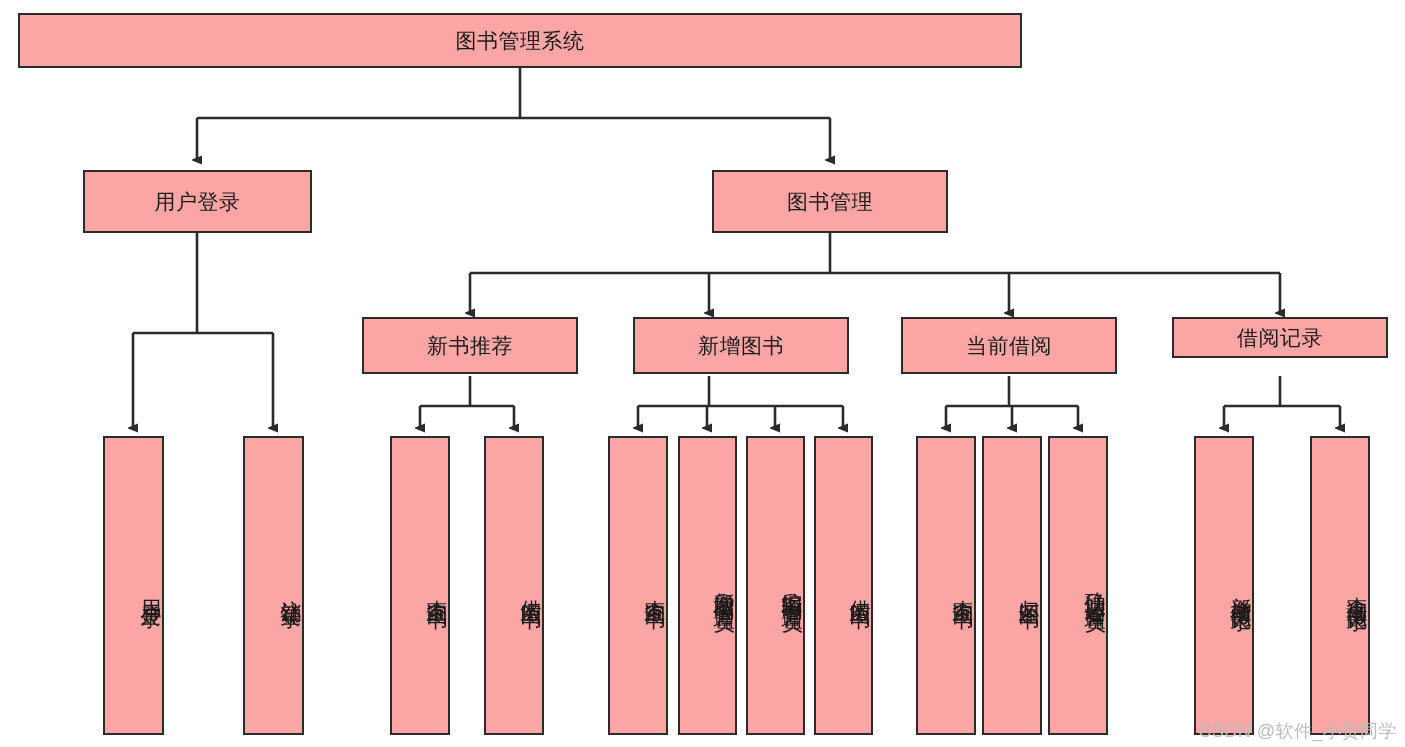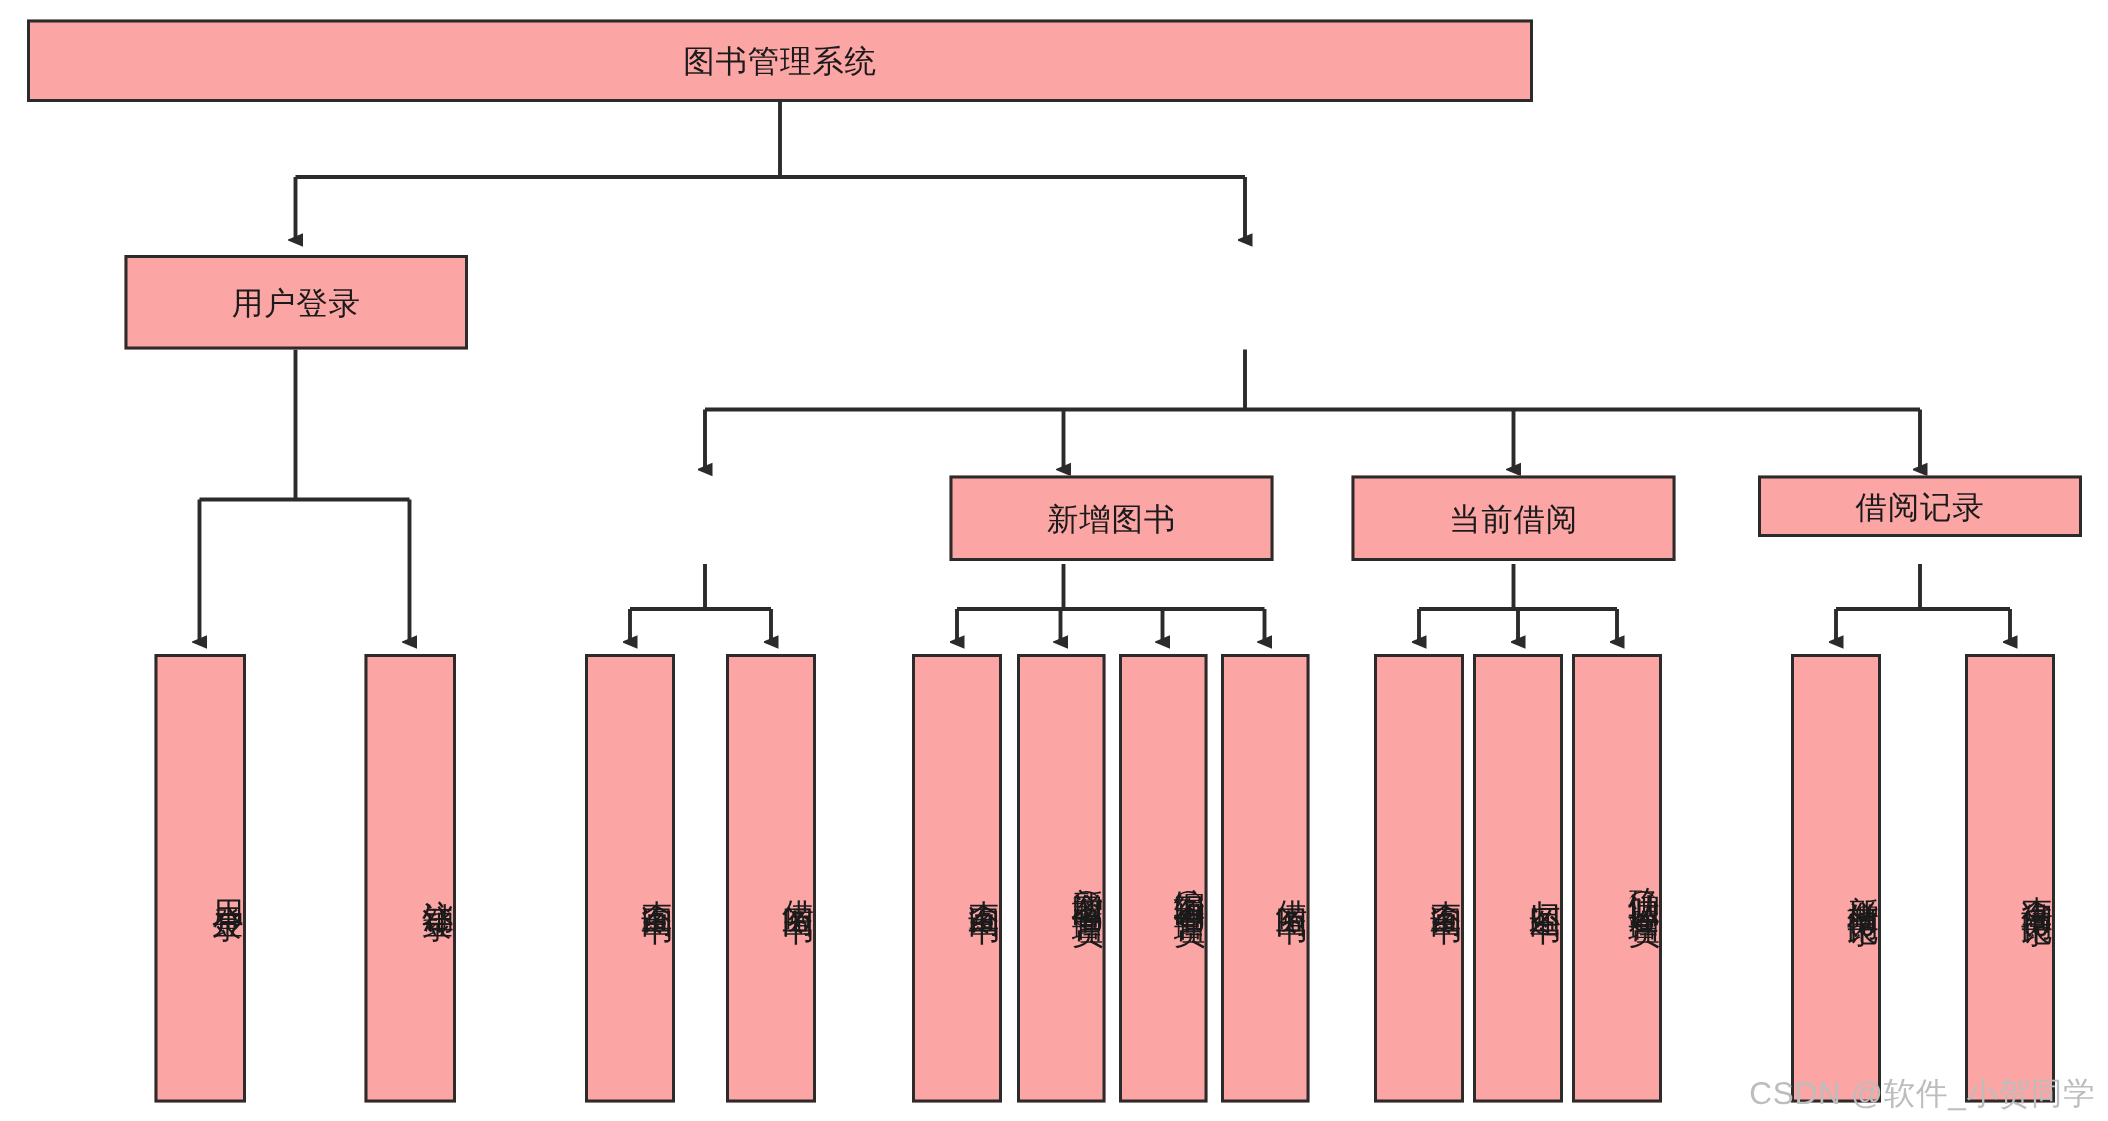--- a/index.html
+++ b/index.html
@@ -49,21 +49,21 @@
     padding-top: 6px;
     line-height: 1.05;
   }
   .node-label {
     white-space: pre-wrap;
   }
   .watermark {
     position: absolute;
     right: 8px;
     bottom: 4px;
-    font-size: 21px;
+    font-size: 18px;
     color: #bdbdbd;
     letter-spacing: 0.5px;
     white-space: nowrap;
   }
 </style>
 </head>
 <body>
 
 <div id="diagram-root">
 
@@ -118,21 +118,27 @@
   </svg>
 
   <div class="node horizontal" style="left:18px; top:13px; width:1004px; height:55px;">
     <span class="node-label">图书管理系统</span>
   </div>
 
   <div class="node horizontal" style="left:83px; top:170px; width:229px; height:63px;">
     <span class="node-label">用户登录</span>
   </div>
 
-
+  <div class="node horizontal" style="left:712px; top:170px; width:236px; height:63px;">
+    <span class="node-label">图书管理</span>
+  </div>
+
+  <div class="node horizontal" style="left:362px; top:317px; width:216px; height:57px;">
+    <span class="node-label">新书推荐</span>
+  </div>
 
   <div class="node horizontal" style="left:633px; top:317px; width:216px; height:57px;">
     <span class="node-label">新增图书</span>
   </div>
 
   <div class="node horizontal" style="left:901px; top:317px; width:216px; height:57px;">
     <span class="node-label">当前借阅</span>
   </div>
 
   <div class="node horizontal" style="left:1172px; top:317px; width:216px; height:41px;">

